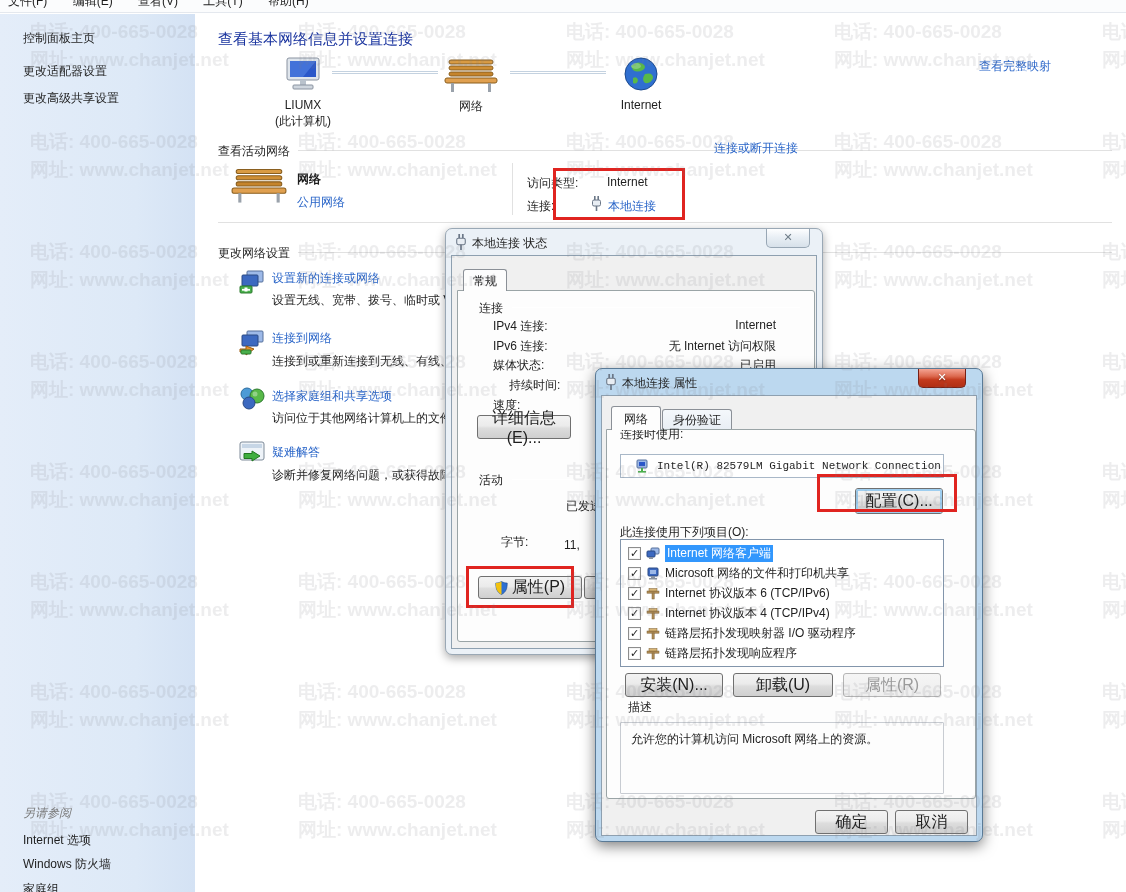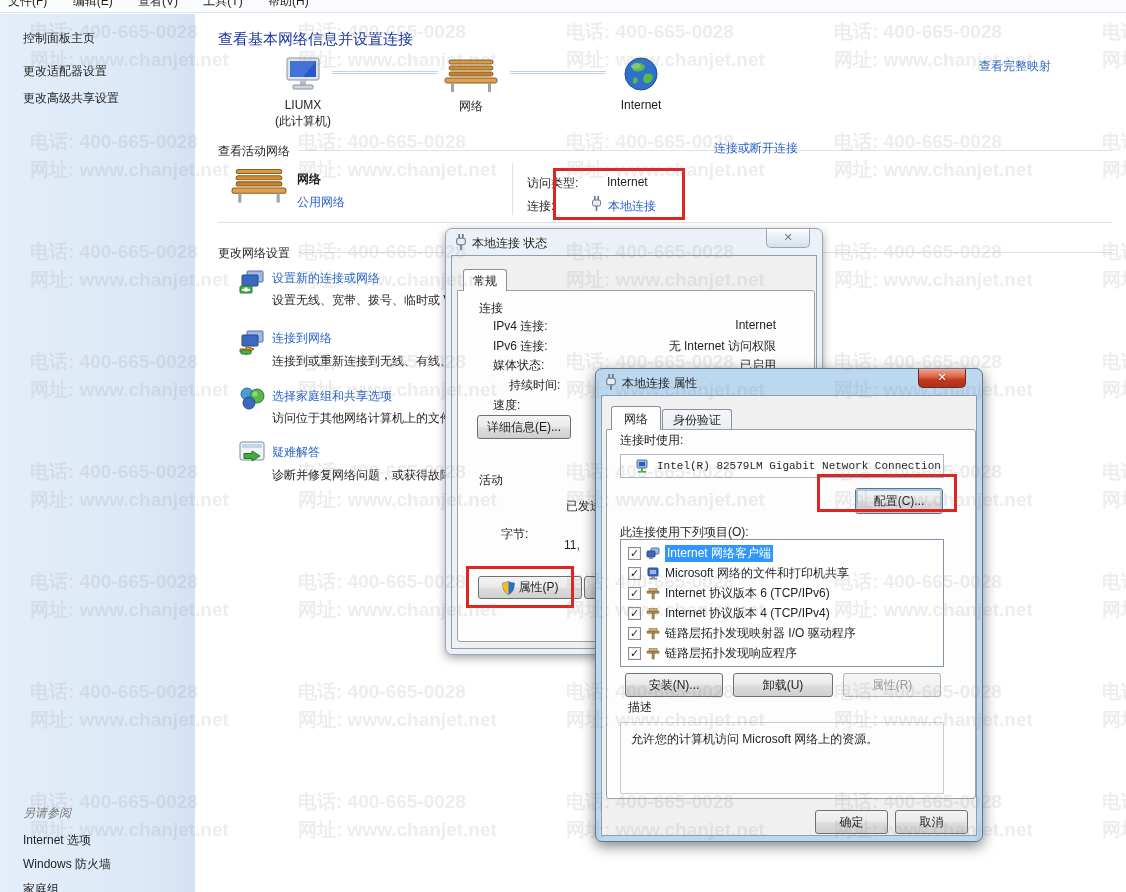--- a/index.html
+++ b/index.html
@@ -44,21 +44,21 @@
   .tab { position:absolute; background:linear-gradient(#f4f8fb,#e8eef4); border:1px solid #8b9097; border-bottom:none;
     border-radius:3px 3px 0 0; text-align:center; cursor:pointer; }
   .tab.active { background:#fdfdfd; z-index:2; }
   .tabpage { position:absolute; background:#fdfdfd; border:1px solid #9aa4a6; border-radius:0 3px 3px 3px; }
   .grp-label { position:absolute; white-space:nowrap; color:#1e1e1e; }
   .grp-line { position:absolute; height:1px; background:#dcdfe2; border-bottom:1px solid #fff; }
   .fld { position:absolute; white-space:nowrap; color:#1e1e1e; }
   .fld-val { position:absolute; white-space:nowrap; color:#1e1e1e; text-align:right; }
   .btn { position:absolute; background:linear-gradient(#f3f3f3,#ebebeb 45%,#dddddd 55%,#cfcfcf);
     border:1px solid #707070; border-radius:3px; text-align:center; color:#1e1e1e; cursor:pointer;
-    display:flex; align-items:center; justify-content:center; gap:4px; font-size:12px; }
+    display:flex; align-items:center; justify-content:center; gap:4px; font-size:16px; }
   .btn.disabled { color:#9b9b9b; border-color:#b5b5b5; background:linear-gradient(#f5f5f5,#eeeeee); cursor:default; }
   .btn.focus { outline:2px solid #9ecef0; outline-offset:-3px; }
 
   .textbox { position:absolute; background:#fff; border:1px solid #a9b8c8; display:flex; align-items:center; gap:6px; padding-left:15px; }
   .mono { font-family:"Liberation Mono","DejaVu Sans Mono",monospace; font-size:11px; }
   .listbox { position:absolute; background:#fff; border:1px solid #8295ab; }
   .lrow { position:relative; height:20px; display:flex; align-items:center; gap:5px; padding-left:7px; white-space:nowrap; }
   .chk { width:13px; height:13px; background:#fff; border:1px solid #8d8d8d; box-shadow:inset 0 0 0 1px #f3f3f3;
     font-size:11px; line-height:11px; text-align:center; color:#222; font-weight:bold; cursor:pointer; flex:0 0 13px; }
   .sel-label { background:#3297fd; color:#fff; padding:0 2px; }
@@ -242,21 +242,21 @@
       <div class="fld-val" style="right:40px;top:101px;">已启用</div>
       <div class="fld" style="left:57px;top:121px;">持续时间:</div>
       <div class="fld" style="left:41px;top:141px;">速度:</div>
 
       <div class="btn" style="left:25px;top:159px;width:94px;height:24px;">详细信息(E)...</div>
 
       <div class="grp-label" style="left:27px;top:216px;">活动</div>
       <div class="grp-line" style="left:60px;top:223px;width:288px;"></div>
 
       <div class="fld" style="left:114px;top:242px;">已发送</div>
-      <div class="fld" style="left:49px;top:270px;">字节:</div>
+      <div class="fld" style="left:49px;top:278px;">字节:</div>
       <div class="fld" style="left:112px;top:282px;">11,</div>
 
       <div class="btn" style="left:26px;top:320px;width:104px;height:23px;">
         <svg width="13" height="14" viewBox="0 0 12 13">
           <path d="M6 0.5 C4 1.6 2.2 1.9 0.7 1.9 C0.7 6.5 1.5 10.3 6 12.5 C10.5 10.3 11.3 6.5 11.3 1.9 C9.8 1.9 8 1.6 6 0.5 Z" fill="#2d6fd2" stroke="#1c4a8e" stroke-width="0.6"></path>
           <path d="M6 0.5 C4 1.6 2.2 1.9 0.7 1.9 C0.7 6.5 1.5 10.3 6 12.5 Z" fill="#f2c20f"></path>
         </svg>
         <span>属性(P)</span>
       </div>
       <div class="btn" style="left:132px;top:320px;width:82px;height:23px;">
@@ -278,21 +278,21 @@
       </svg>
     </div>
     <div class="titlebar-text">本地连接 属性</div>
     <div class="close-red" style="left:322px;top:0;">✕</div>
 
     <div class="dlg-inner">
       <div class="tab active" style="left:9px;top:10px;width:50px;height:24px;line-height:24px;">网络</div>
       <div class="tab" style="left:60px;top:13px;width:70px;height:21px;line-height:21px;">身份验证</div>
       <div class="tabpage" style="left:4px;top:33px;width:370px;height:370px;"></div>
 
-      <div class="fld" style="left:18px;top:36px;">连接时使用:</div>
+      <div class="fld" style="left:18px;top:30px;">连接时使用:</div>
 
       <div class="textbox" style="left:18px;top:58px;width:324px;height:24px;">
         <svg width="15" height="14" viewBox="0 0 15 14">
           <rect x="1" y="1" width="10" height="8" rx="1" fill="#9db9e8" stroke="#56719c"></rect>
           <rect x="3" y="3" width="6" height="4" fill="#2a57c9"></rect>
           <rect x="5" y="9" width="2" height="3" fill="#49b04b"></rect>
           <rect x="2" y="12" width="8" height="1.6" fill="#49b04b"></rect>
         </svg>
         <span class="mono">Intel(R) 82579LM Gigabit Network Connection</span>
       </div>

